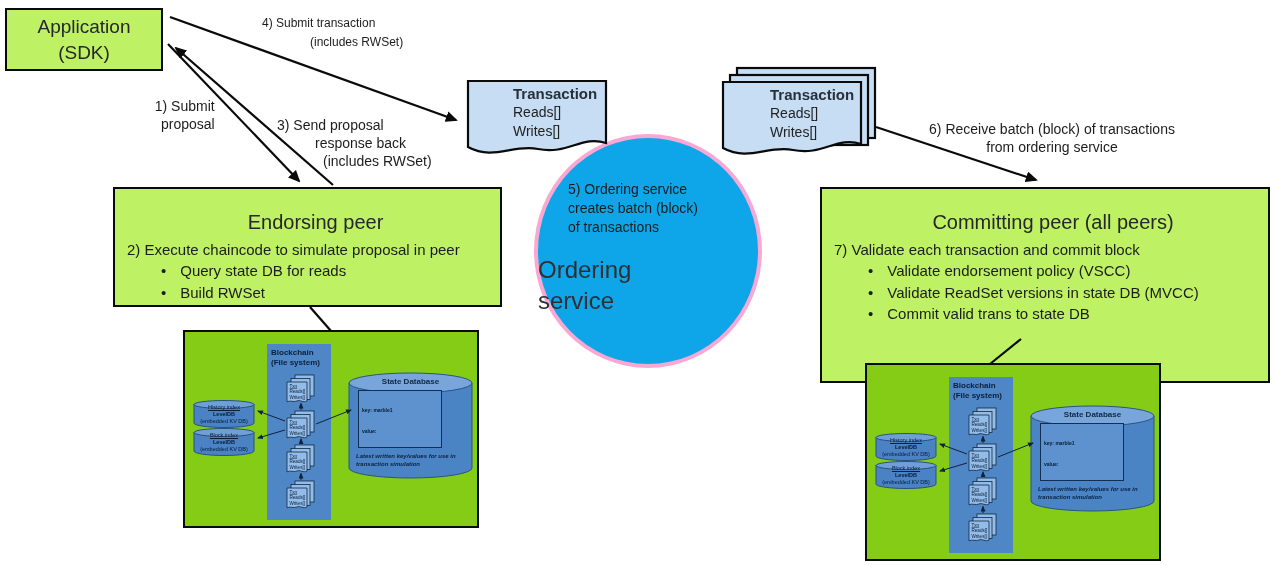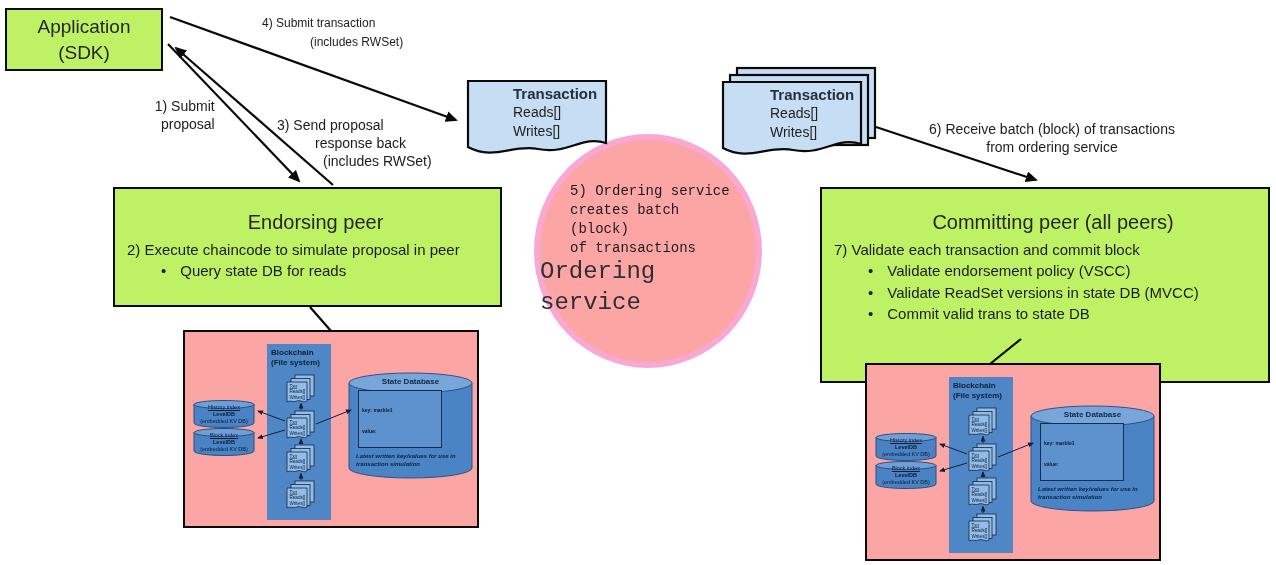--- a/index.html
+++ b/index.html
@@ -14,40 +14,40 @@
   .app-box{left:5px;top:8px;width:158px;height:63px;text-align:center;
     font-size:19px;line-height:26px;padding-top:4px;color:#26262c;}
   .peer-box .peer-title{font-size:20px;text-align:center;margin-top:22px;color:#26262c;padding-left:16px;}
   .peer-box .peer-step{font-size:15px;margin:7px 0 2px 12px;}
   .peer-box ul{margin:0 0 0 46px;padding:0;list-style:none;}
   .peer-box li{font-size:15px;line-height:21.5px;}
   .peer-box li::before{content:"\2022";margin-right:14px;}
   .endorsing-box{left:113px;top:187px;width:389px;height:120px;}
   .committing-box{left:820px;top:187px;width:450px;height:196px;}
   
-  .ordering-circle{left:534px;top:134px;width:228px;height:234px;border:6px solid #f9a8d4;
-    border-radius:50%;background:#fca5a5;font-family:Liberation Mono, monospace;}
+  .ordering-circle{left:534px;top:134px;width:228px;height:234px;border:4px solid #f9a8d4;
+    border-radius:50%;background:#0ea5e9;}
   .ordering-step{position:absolute;left:30px;top:42px;width:165px;font-size:14px;line-height:19px;}
   .ordering-name{position:absolute;left:0;top:116px;width:100%;text-align:left;
     font-size:24px;line-height:31px;color:#2f2f33;}
   
   .txn-doc{width:146px;height:90px;}
   .txn-left{left:466px;top:79px;}
   .txn-right{left:721px;top:66px;width:160px;height:100px;}
   .txn-text{position:absolute;left:11px;top:5px;line-height:19px;font-size:14px;color:#222;margin-left:36px;}
   .txn-right .txn-text{left:13px;top:19px;}
   .txn-title{font-weight:bold;font-size:15px;color:#26303c;}
   
   .flabel{font-size:14px;line-height:18px;white-space:nowrap;}
   .flabel-4{left:262px;top:14px;font-size:12px;line-height:19px;}
   .flabel-1{left:133px;top:97px;text-align:right;}
   .flabel-3{left:277px;top:116px;}
   .flabel-6{left:898px;top:120px;width:308px;text-align:center;}
   
-  .internal-box{position:absolute;width:296px;height:198px;background:#fca5a5;border:2px solid #0a0a0a;}
+  .internal-box{position:absolute;width:296px;height:198px;background:#84cc16;border:2px solid #0a0a0a;}
   .internal-left{left:183px;top:330px;}
   .internal-right{left:865px;top:363px;}
   .int-panel{position:absolute;left:82px;top:12px;width:64px;height:176px;background:#4e86c6;}
   .int-panel-label{position:absolute;left:4px;top:4px;font-size:8px;font-weight:bold;
     line-height:10px;color:#0c1f38;white-space:nowrap;}
   .mini-doc{position:absolute;left:100px;}
   .cyl{position:absolute;left:8px;width:62px;height:28px;}
   .cyl-text{position:absolute;left:0;top:4px;width:100%;text-align:center;font-size:5.5px;
     line-height:7px;color:#071d38;}
   .cyl-name{text-decoration:underline;}
@@ -108,20 +108,21 @@
       <div>Reads[]</div>
       <div>Writes[]</div>
     </div>
   </div>
 
   <div class="abs bluebox peer-box endorsing-box">
     <div class="peer-title">Endorsing peer</div>
     <div class="peer-step">2) Execute chaincode to simulate proposal in peer</div>
     <ul>
       <li>Query state DB for reads</li>
+      <li>Build RWSet</li>
     </ul>
   </div>
 
   <div class="abs bluebox peer-box committing-box">
     <div class="peer-title">Committing peer (all peers)</div>
     <div class="peer-step">7) Validate each transaction and commit block</div>
     <ul>
       <li>Validate endorsement policy (VSCC)</li>
       <li>Validate ReadSet versions in state DB (MVCC)</li>
       <li>Commit valid trans to state DB</li>

